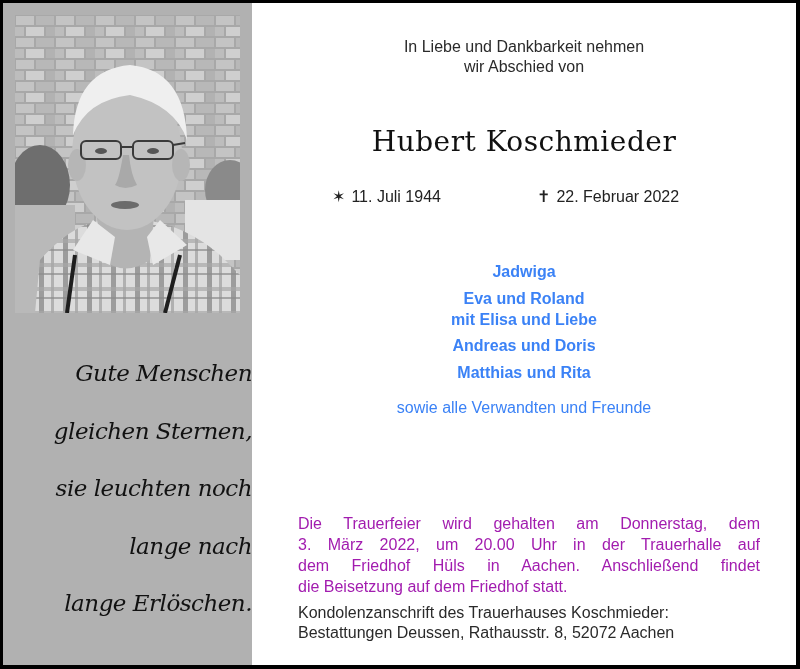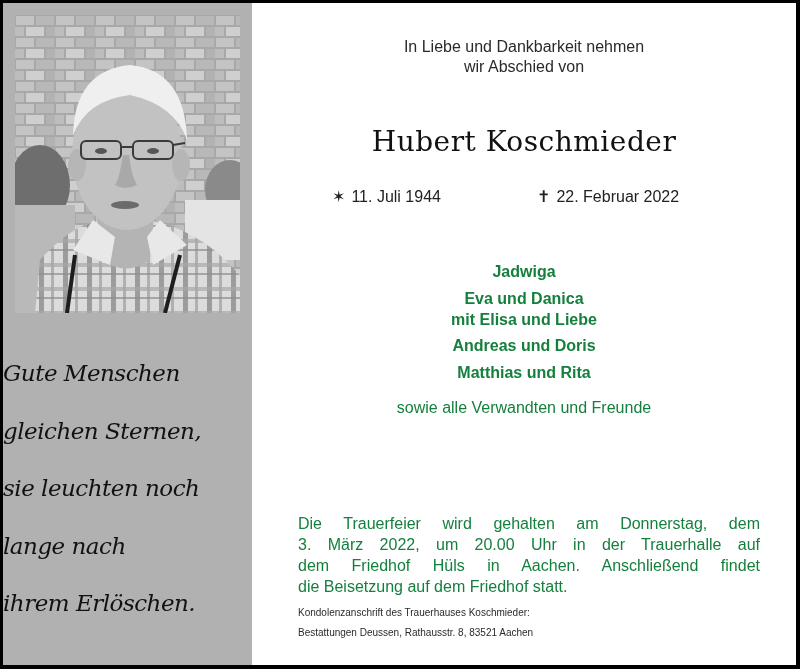--- a/index.html
+++ b/index.html
@@ -13,21 +13,21 @@
     background: #b1b1b1;
   }
   .photo {
     position: absolute; left: 12px; top: 12px; width: 225px; height: 298px;
     overflow: hidden; background: #9a9a9a;
   }
   .photo svg { display: block; }
   .quote {
     position: absolute; left: 0; width: 249px; top: 352px;
     font-family: "DejaVu Serif", serif; font-style: italic;
-    font-size: 23px; color: #111; text-align: left;
+    font-size: 23px; color: #111; text-align: right;
   }
   .quote .line { height: 57.5px; line-height: 36px; letter-spacing: -0.5px; }
 
   .content {
     position: absolute; left: 249px; top: 0; width: 544px; height: 662px;
     font-family: "Liberation Sans", sans-serif; color: #222;
   }
   .intro {
     position: absolute; top: 34px; left: 0; width: 544px; text-align: center;
     font-size: 16px; line-height: 20px; color: #2a2a2a;
@@ -40,36 +40,36 @@
   .dates {
     position: absolute; top: 184px; left: 0; width: 544px;
     font-size: 16px; line-height: 20px; color: #222;
   }
   .dates .birth { position: absolute; left: 80px; }
   .dates .death { position: absolute; left: 285px; }
   .dates .sym { margin-right: 6px; }
 
   .family {
     position: absolute; top: 258px; left: 0; width: 544px; text-align: center;
-    font-size: 16px; color: #15803d;
+    font-size: 16px; color: #3b82f6;
   }
   .family .grp { margin-bottom: 6px; line-height: 21px; font-weight: bold; }
   .family .grp.g2 { margin-bottom: 5px; }
   .family .closing { font-weight: normal; line-height: 22px; margin-top: 14px; }
 
   .ceremony {
     position: absolute; top: 510px; left: 46px; width: 462px;
-    font-size: 16px; line-height: 21px; color: #15803d;
+    font-size: 16px; line-height: 21px; color: #a21caf;
     text-align: justify;
   }
   .ceremony .l { display: block; text-align: justify; text-align-last: justify; }
   .ceremony .l.last { text-align-last: left; }
   .condolence {
     position: absolute; top: 600px; left: 46px; width: 470px;
-    font-size: 10px; line-height: 20px; color: #2a2a2a;
+    font-size: 16px; line-height: 20px; color: #2a2a2a;
   }
 </style>
 </head>
 <body>
 
 <div class="frame">
 
   <div class="sidebar">
     <div class="photo">
       <svg width="225" height="298" viewBox="0 0 225 298" xmlns="http://www.w3.org/2000/svg">
@@ -126,21 +126,21 @@
 
         <ellipse cx="110" cy="190" rx="14" ry="4" fill="#6b6b6b"></ellipse>
       </svg>
     </div>
 
     <div class="quote">
       <div class="line">Gute Menschen</div>
       <div class="line">gleichen Sternen,</div>
       <div class="line">sie leuchten noch</div>
       <div class="line">lange nach</div>
-      <div class="line">ihrem Erlöschen.</div>
+      <div class="line">lange Erlöschen.</div>
     </div>
   </div>
 
   <div class="content">
     <div class="intro">
       <div>In Liebe und Dankbarkeit nehmen</div>
       <div>wir Abschied von</div>
     </div>
 
     <div class="name">Hubert Koschmieder</div>
@@ -152,37 +152,37 @@
       <span class="death">
         <span class="sym">✝</span><span>22. Februar 2022</span>
       </span>
     </div>
 
     <div class="family">
       <div class="grp">
         <div>Jadwiga</div>
       </div>
       <div class="grp g2">
-        <div>Eva und Danica</div>
+        <div>Eva und Roland</div>
         <div>mit Elisa und Liebe</div>
       </div>
       <div class="grp">
         <div>Andreas und Doris</div>
       </div>
       <div class="grp">
         <div>Matthias und Rita</div>
       </div>
       <div class="closing">sowie alle Verwandten und Freunde</div>
     </div>
 
     <div class="ceremony">
       <span class="l">Die Trauerfeier wird gehalten am Donnerstag, dem</span>
       <span class="l">3. März 2022, um 20.00 Uhr in der Trauerhalle auf</span>
       <span class="l">dem Friedhof Hüls in Aachen. Anschließend findet</span>
       <span class="l last">die Beisetzung auf dem Friedhof statt.</span>
     </div>
 
     <div class="condolence">
       <div>Kondolenzanschrift des Trauerhauses Koschmieder:</div>
-      <div>Bestattungen Deussen, Rathausstr. 8, 83521 Aachen</div>
+      <div>Bestattungen Deussen, Rathausstr. 8, 52072 Aachen</div>
     </div>
   </div>
 </div>
 
 </body></html>

